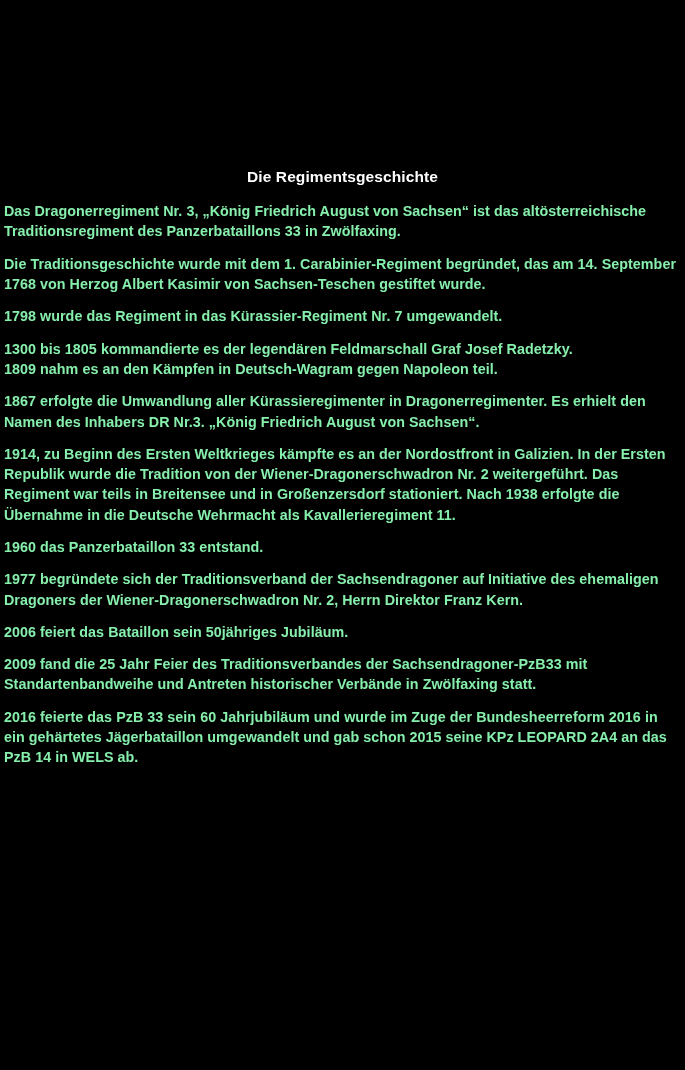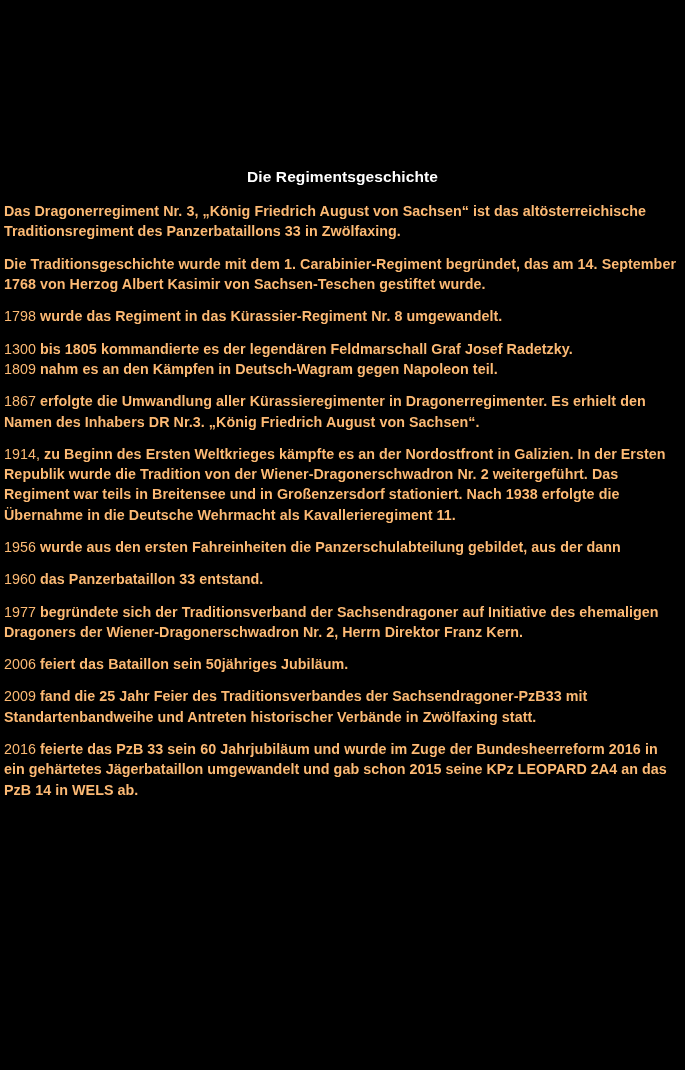--- a/index.html
+++ b/index.html
@@ -33,67 +33,64 @@
   }
   .body-block {
     padding-top: 14px;
   }
   p.para {
     margin: 0 0 12px 0;
     font-size: 14.3px;
     line-height: 1.42;
     letter-spacing: 0.05px;
     font-weight: 600;
-    color: #fdba74;
+    color: #86efac;
   }
   p.para:last-child {
     margin-bottom: 0;
   }
   .lead {
-    font-weight: normal;
+    font-weight: bold;
   }
 </style>
 </head>
 <body>
 
 <div class="page">
 
   <h1 class="title">Die Regimentsgeschichte</h1>
 
   <div class="body-block">
 
     <p class="para">
       <span>Das Dragonerregiment Nr. 3, „König Friedrich August von Sachsen“ ist das altösterreichische Traditionsregiment des Panzerbataillons 33 in Zwölfaxing.</span>
     </p>
 
     <p class="para">
       <span>Die Traditionsgeschichte wurde mit dem 1. Carabinier-Regiment begründet, das am 14. September 1768 von Herzog Albert Kasimir von Sachsen-Teschen gestiftet wurde.</span>
     </p>
 
     <p class="para">
-      <span class="lead">1798</span><span> wurde das Regiment in das Kürassier-Regiment Nr. 8 umgewandelt.</span>
+      <span class="lead">1798</span><span> wurde das Regiment in das Kürassier-Regiment Nr. 7 umgewandelt.</span>
     </p>
 
     <p class="para">
       <span class="lead">1300</span><span> bis 1805 kommandierte es der legendären Feldmarschall Graf Josef Radetzky.</span><br>
       <span class="lead">1809</span><span> nahm es an den Kämpfen in Deutsch-Wagram gegen Napoleon teil.</span>
     </p>
 
 
     <p class="para">
       <span class="lead">1867</span><span> erfolgte die Umwandlung aller Kürassieregimenter in Dragonerregimenter. Es erhielt den Namen des Inhabers DR Nr.3. „König Friedrich August von Sachsen“.</span>
     </p>
 
     <p class="para">
       <span class="lead">1914,</span><span>  zu Beginn des Ersten Weltkrieges kämpfte es an der Nordostfront in Galizien. In der Ersten Republik wurde die Tradition von der Wiener-Dragonerschwadron Nr. 2 weitergeführt. Das Regiment war teils in Breitensee und in Großenzersdorf stationiert. Nach 1938 erfolgte die Übernahme in die Deutsche Wehrmacht als Kavallerieregiment 11.</span>
     </p>
 
-    <p class="para">
-      <span class="lead">1956</span><span> wurde aus den ersten Fahreinheiten die Panzerschulabteilung gebildet, aus der dann</span>
-    </p>
 
     <p class="para">
       <span class="lead">1960</span><span> das Panzerbataillon 33 entstand.</span>
     </p>
 
 
     <p class="para">
       <span class="lead">1977</span><span> begründete sich der Traditionsverband der Sachsendragoner auf Initiative des ehemaligen Dragoners der Wiener-Dragonerschwadron Nr. 2, Herrn Direktor Franz Kern.</span>
     </p>
 

